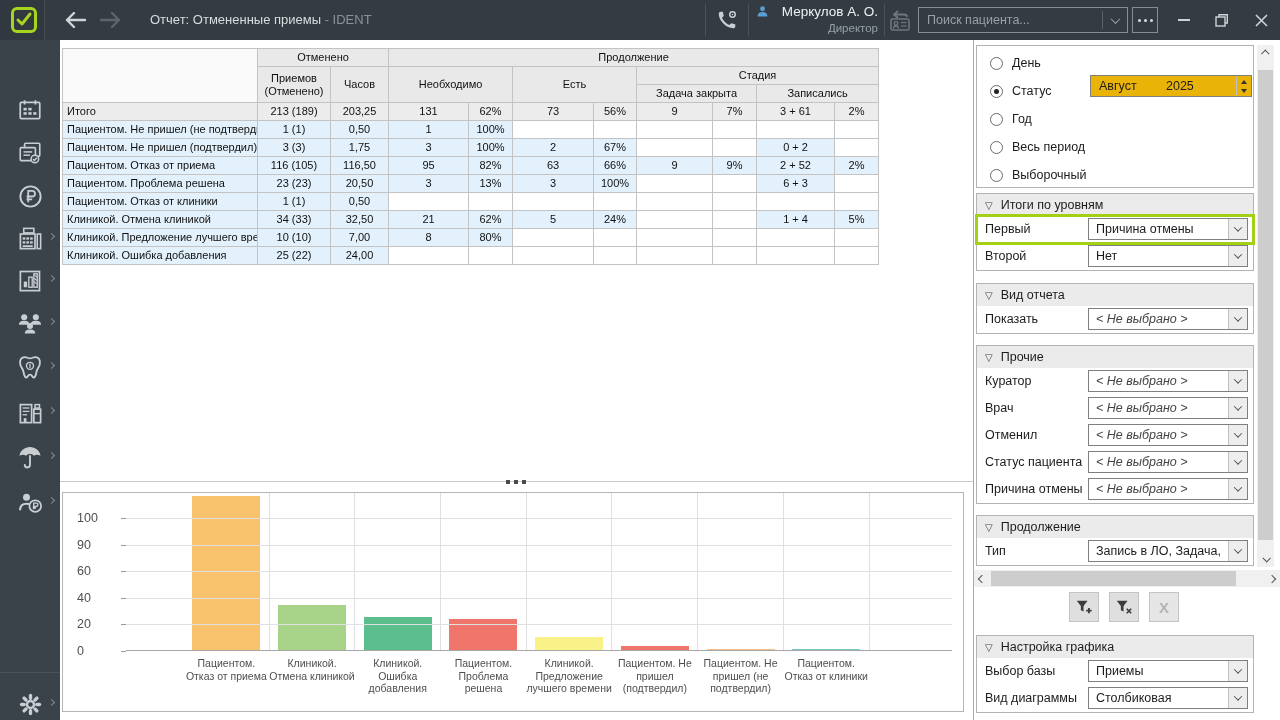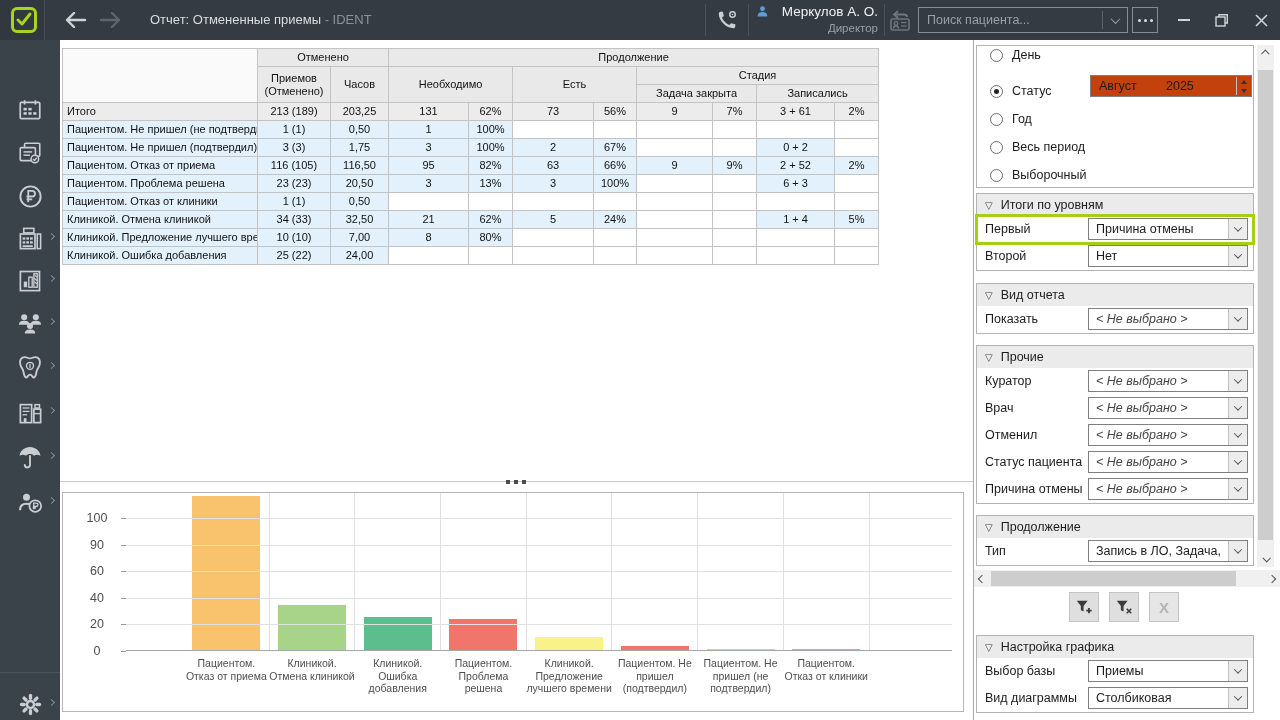--- a/index.html
+++ b/index.html
@@ -50,36 +50,36 @@
   table.report tbody td.lbl { text-align:left; padding-left:4px; white-space:nowrap; background:#e2f1fb; }
   table.report tbody tr.total td { background:#ececec !important; }
   table.report { border:1px solid #9b9b9b; }
 
   .split-line { position:absolute; left:0; top:441px; width:913px; height:1px; background:#c9c9c9; }
   .split-dots { position:absolute; left:438px; top:438px; width:36px; height:8px; display:flex; gap:4px; align-items:center; justify-content:center; cursor:row-resize; }
   .split-dots i { width:4px; height:4px; background:#4a4a4a; }
 
   
   .chart-box { position:absolute; left:2px; top:452px; width:902px; height:220px; border:1px solid #b5b5b5; background:#fff; }
-  .ytick { position:absolute; width:40px; text-align:center; font-size:12.5px; color:#4f4f4f; line-height:14px; }
+  .ytick { position:absolute; width:40px; text-align:left; font-size:12.5px; color:#4f4f4f; line-height:14px; }
   .ytickmark { position:absolute; width:5px; height:1px; background:#9a9a9a; }
   .gridline { position:absolute; left:63px; width:826px; height:1px; background:#e0e0e0; }
   .plot { position:absolute; left:63px; top:0; width:826px; height:158px; border-bottom:1px solid #a7a7a7; }
   .band { position:absolute; top:0; bottom:0; border-right:1px solid #e0e0e0; }
   .bar { position:absolute; left:50%; bottom:0; width:68px; margin-left:-34px; }
   .blabel { position:absolute; top:164px; left:50%; width:88px; margin-left:-44px; text-align:center; font-size:10.5px; line-height:12.5px; color:#4f4f4f; }
 
   
   .panel { position:absolute; left:973px; top:40px; width:307px; height:680px; background:#fff; border-left:1px solid #a9a9a9; font-size:12.5px; color:#1c1c1c; }
   .pbox { position:absolute; left:2px; width:278px; border:1px solid #b3b3b3; background:#fff; }
   .radio-box { top:5px; height:143px; }
   .radio-row { position:absolute; left:13px; height:14px; display:flex; align-items:center; gap:9px; cursor:pointer; }
   .rdot { width:13px; height:13px; border:1px solid #6b6b6b; border-radius:50%; background:#fff; position:relative; flex:none; }
   .rdot.sel:after { content:""; position:absolute; left:3px; top:3px; width:5px; height:5px; border-radius:50%; background:#222; }
-  .spinner { position:absolute; left:113px; top:29px; width:162px; height:22px; border:1px solid #7f7f7f; background:#c2410c; cursor:text; }
+  .spinner { position:absolute; left:113px; top:29px; width:162px; height:22px; border:1px solid #7f7f7f; background:#eab308; cursor:text; }
   .spinner .mon { position:absolute; left:8px; top:3px; }
   .spinner .yr { position:absolute; left:75px; top:3px; }
   .spin-btns { position:absolute; right:1px; top:1px; width:14px; height:18px; border-left:1px solid #c0c0c0; }
   .spin-up,.spin-dn { position:absolute; left:0; width:14px; height:9px; display:flex; align-items:center; justify-content:center; cursor:pointer; }
   .spin-up { top:0; } .spin-dn { bottom:0; }
   .tri-up { width:0; height:0; border-left:3.5px solid transparent; border-right:3.5px solid transparent; border-bottom:4px solid #333; }
   .tri-dn { width:0; height:0; border-left:3.5px solid transparent; border-right:3.5px solid transparent; border-top:4px solid #333; }
 
   .sec { position:absolute; left:2px; width:278px; border:1px solid #b3b3b3; background:#fff; }
   .sec-head { height:22px; background:#ebebeb; display:flex; align-items:center; gap:8px; padding-left:8px; cursor:pointer; }
@@ -571,21 +571,21 @@
         <span class="yr">2025</span>
         <div class="spin-btns">
           <div class="spin-up">
               <i class="tri-up"></i>
             </div>
           <div class="spin-dn">
               <i class="tri-dn"></i>
             </div>
         </div>
       </div>
-    <div class="radio-row" style="top: 2px;">
+    <div class="radio-row" style="top: 10px;">
           <span class="rdot"></span>
           <span>День</span>
         </div>
         <div class="radio-row" style="top: 38px;">
           <span class="rdot sel"></span>
           <span>Статус</span>
         </div>
         <div class="radio-row" style="top: 66px;">
           <span class="rdot"></span>
           <span>Год</span>

